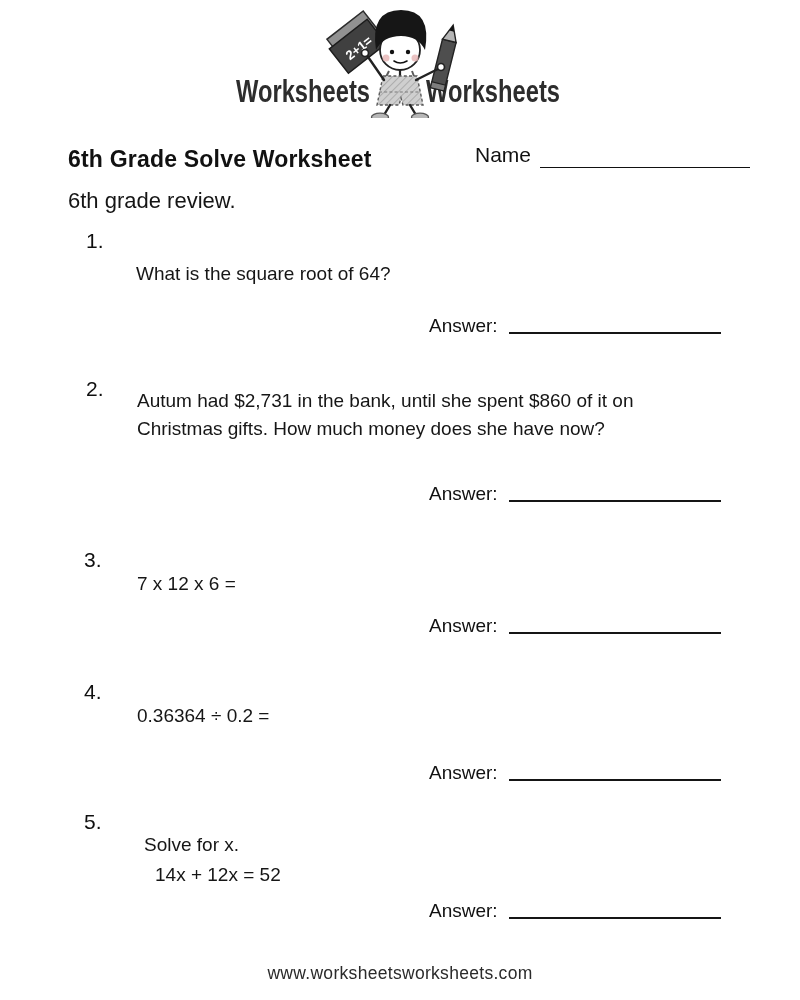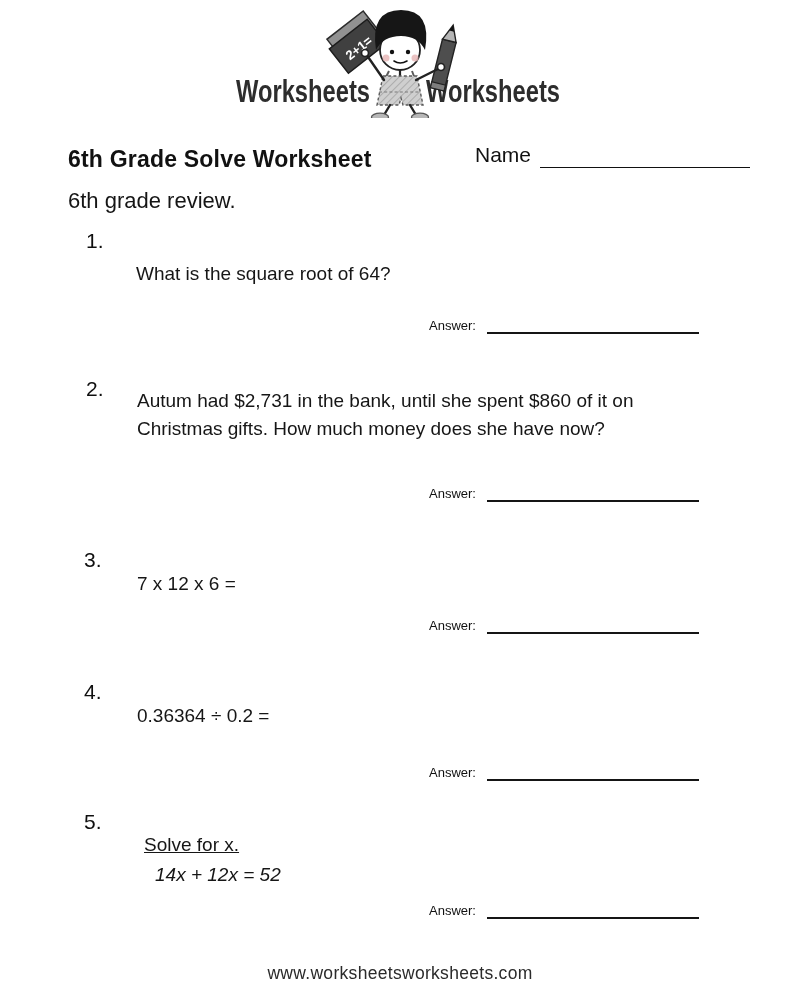--- a/index.html
+++ b/index.html
@@ -13,21 +13,21 @@
   .name-row { position:absolute; left:475px; top:141px; display:flex; align-items:center; gap:9px; }
   .name-label { font-size:21px; line-height:27px; color:#111; }
   .name-line { width:210px; height:26px; border-bottom:1.6px solid #111; }
   .subtitle { position:absolute; left:68px; top:188px; font-size:22px; color:#151515; }
 
   .qnum { position:absolute; font-size:21px; color:#0f0f0f; }
   .qtext { position:absolute; font-size:19px; line-height:27.5px; width:580px; color:#161616;margin-top:19px; }
   .equation { position:absolute; font-size:19px; color:#161616; }
 
   .answer-row { position:absolute; left:429px; display:flex; align-items:flex-end; gap:11px; }
-  .answer-label { font-size:13px; line-height:17px; color:#111; }
+  .answer-label { font-size:19px; line-height:17px; color:#111; }
   .answer-line { width:212px; height:13px; border-bottom:2.6px solid #151515; }
 
   .footer { position:absolute; left:0; top:963px; width:100%; text-align:center;
             font-size:17.5px; letter-spacing:0.3px; color:#2b2b2b; }
 </style>
 </head>
 <body>
 
 <div class="page">
 
@@ -115,22 +115,22 @@
   </div>
 
   <span class="qnum" style="left:84px; top:680px;">4.</span>
   <div class="qtext" style="left:137px; top:683px;">0.36364 ÷ 0.2 =</div>
   <div class="answer-row" style="top:764px;">
     <span class="answer-label">Answer:</span>
     <span class="answer-line"></span>
   </div>
 
   <span class="qnum" style="left:84px; top:810px;">5.</span>
-  <div class="qtext" style="left:144px; top:812px;text-decoration:underline;">Solve for x.</div>
-  <div class="equation" style="left:155px; top:864px;font-style:italic;">14x + 12x = 52</div>
+  <div class="qtext" style="left:144px; top:812px;">Solve for x.</div>
+  <div class="equation" style="left:155px; top:864px;">14x + 12x = 52</div>
   <div class="answer-row" style="top:902px;">
     <span class="answer-label">Answer:</span>
     <span class="answer-line"></span>
   </div>
 
   <div class="footer">www.worksheetsworksheets.com</div>
 
 </div>
 
 </body></html>

